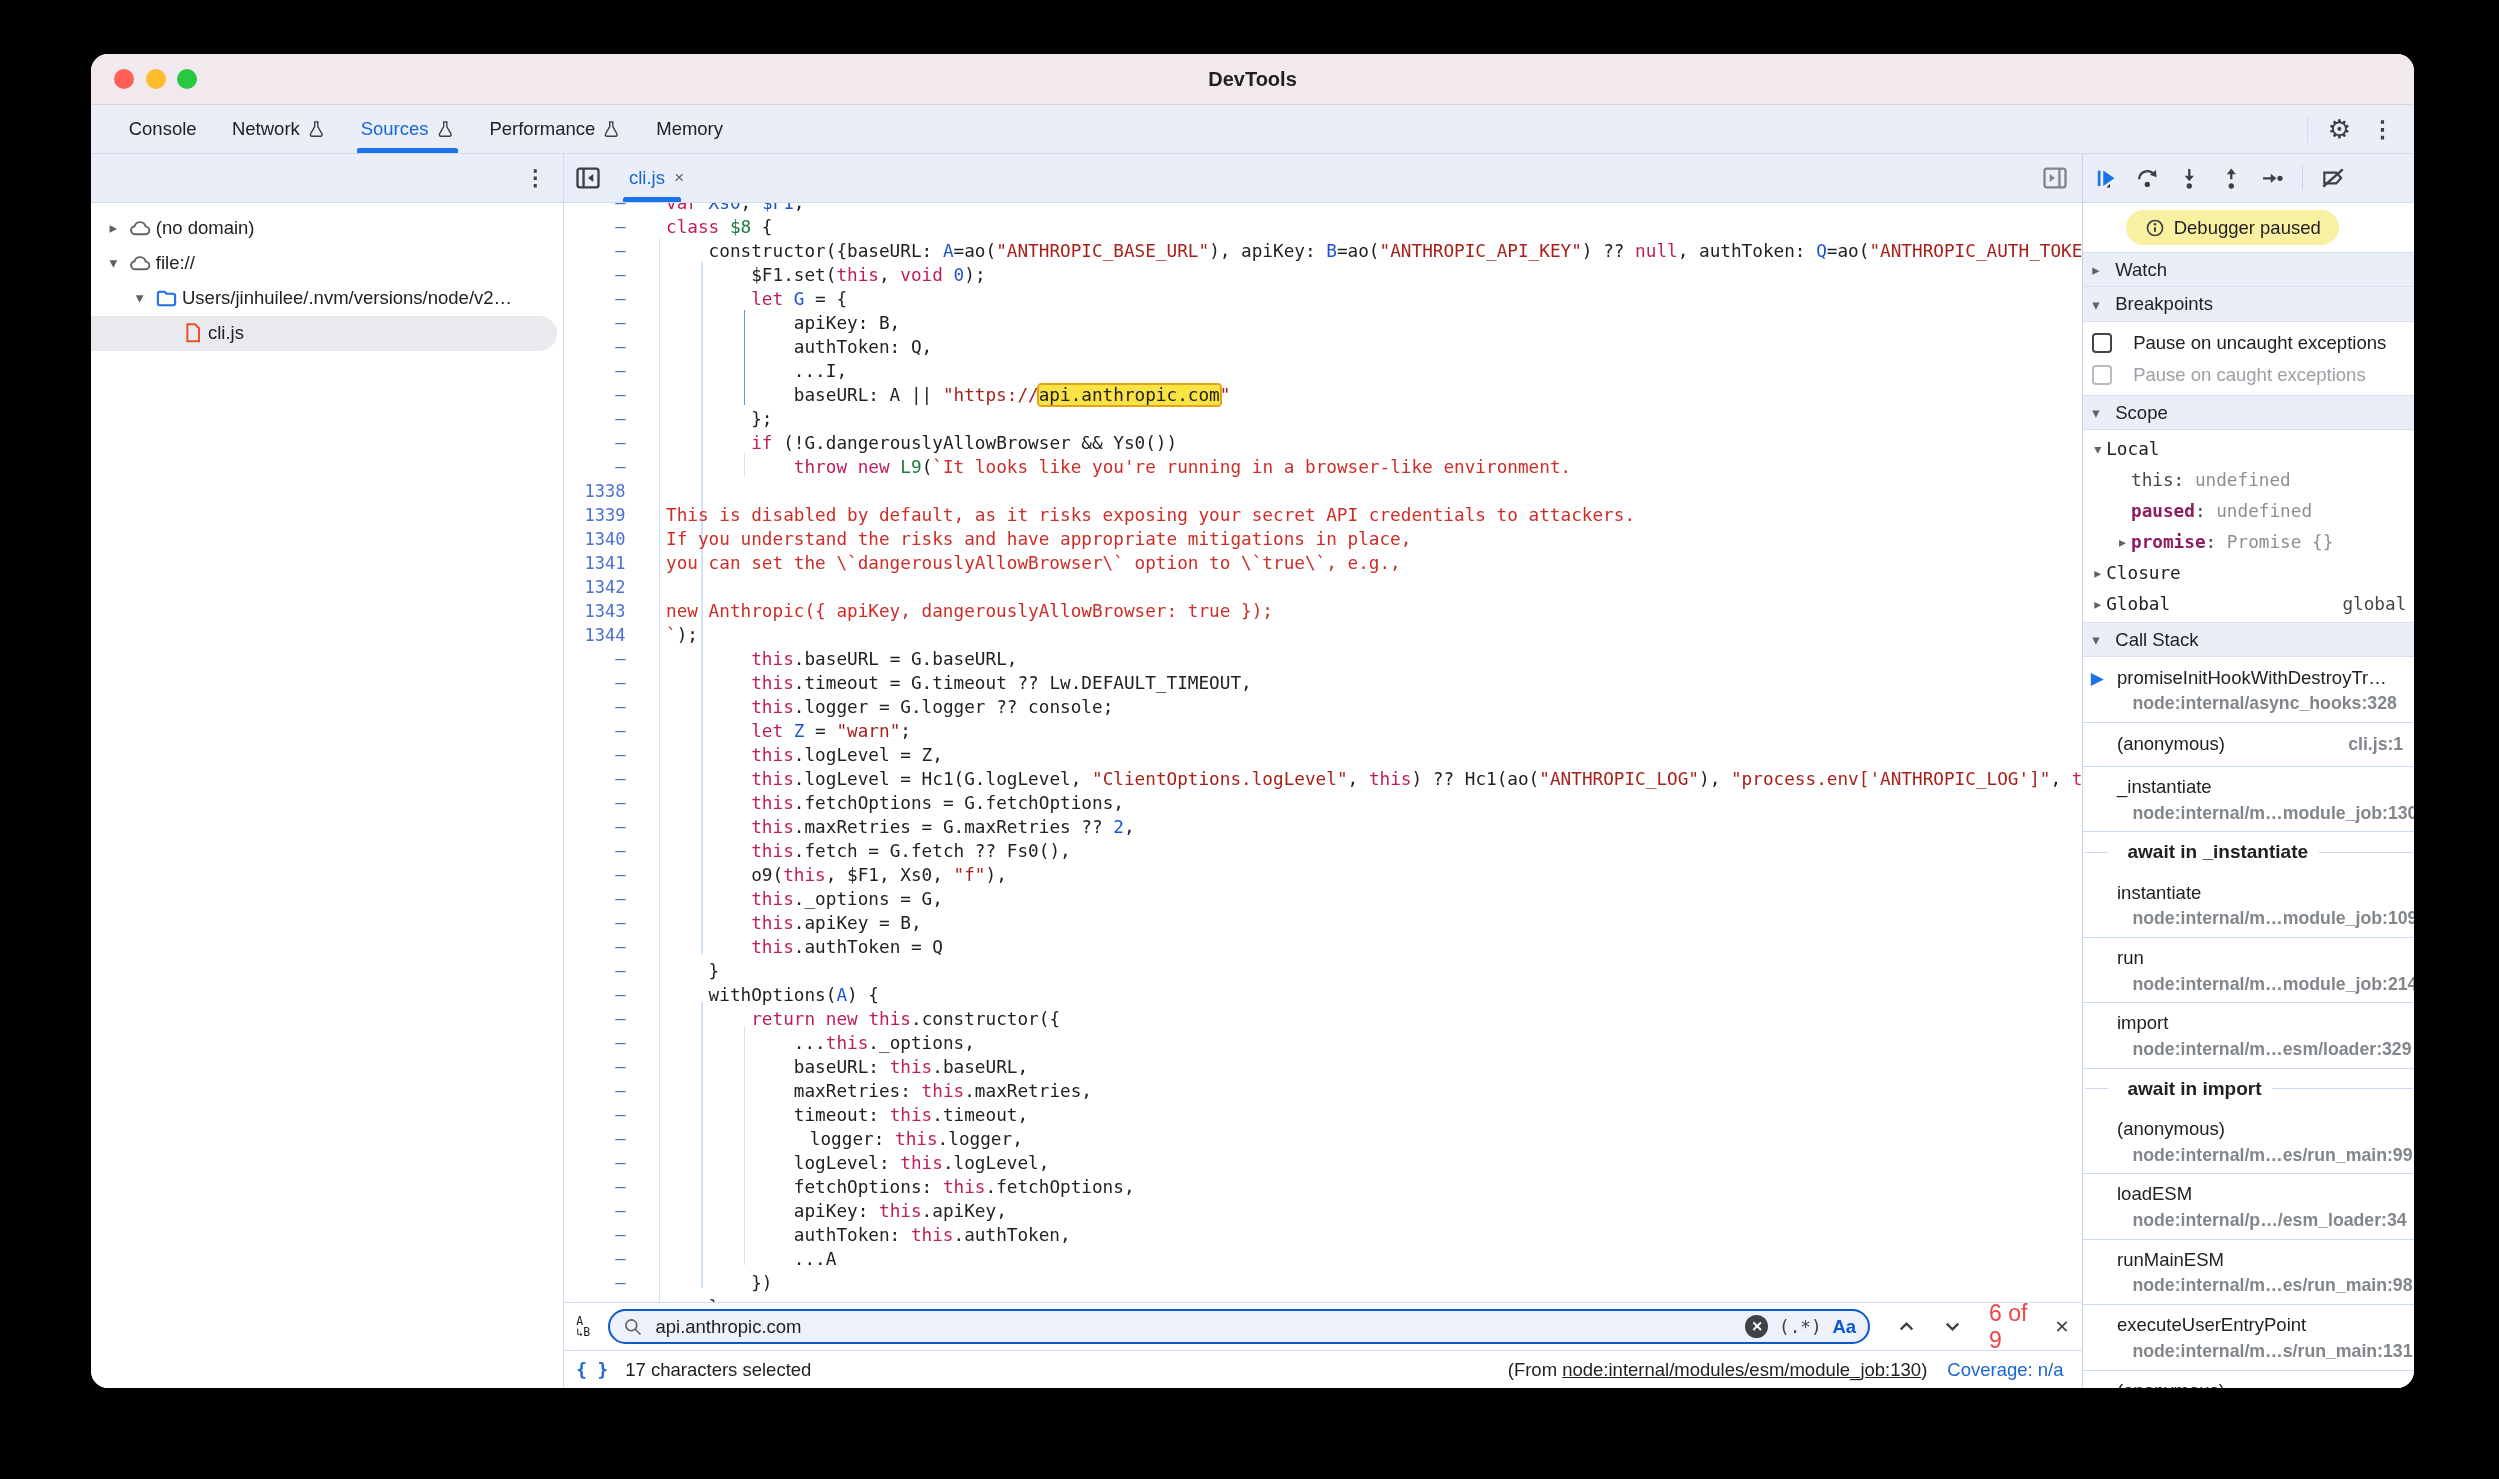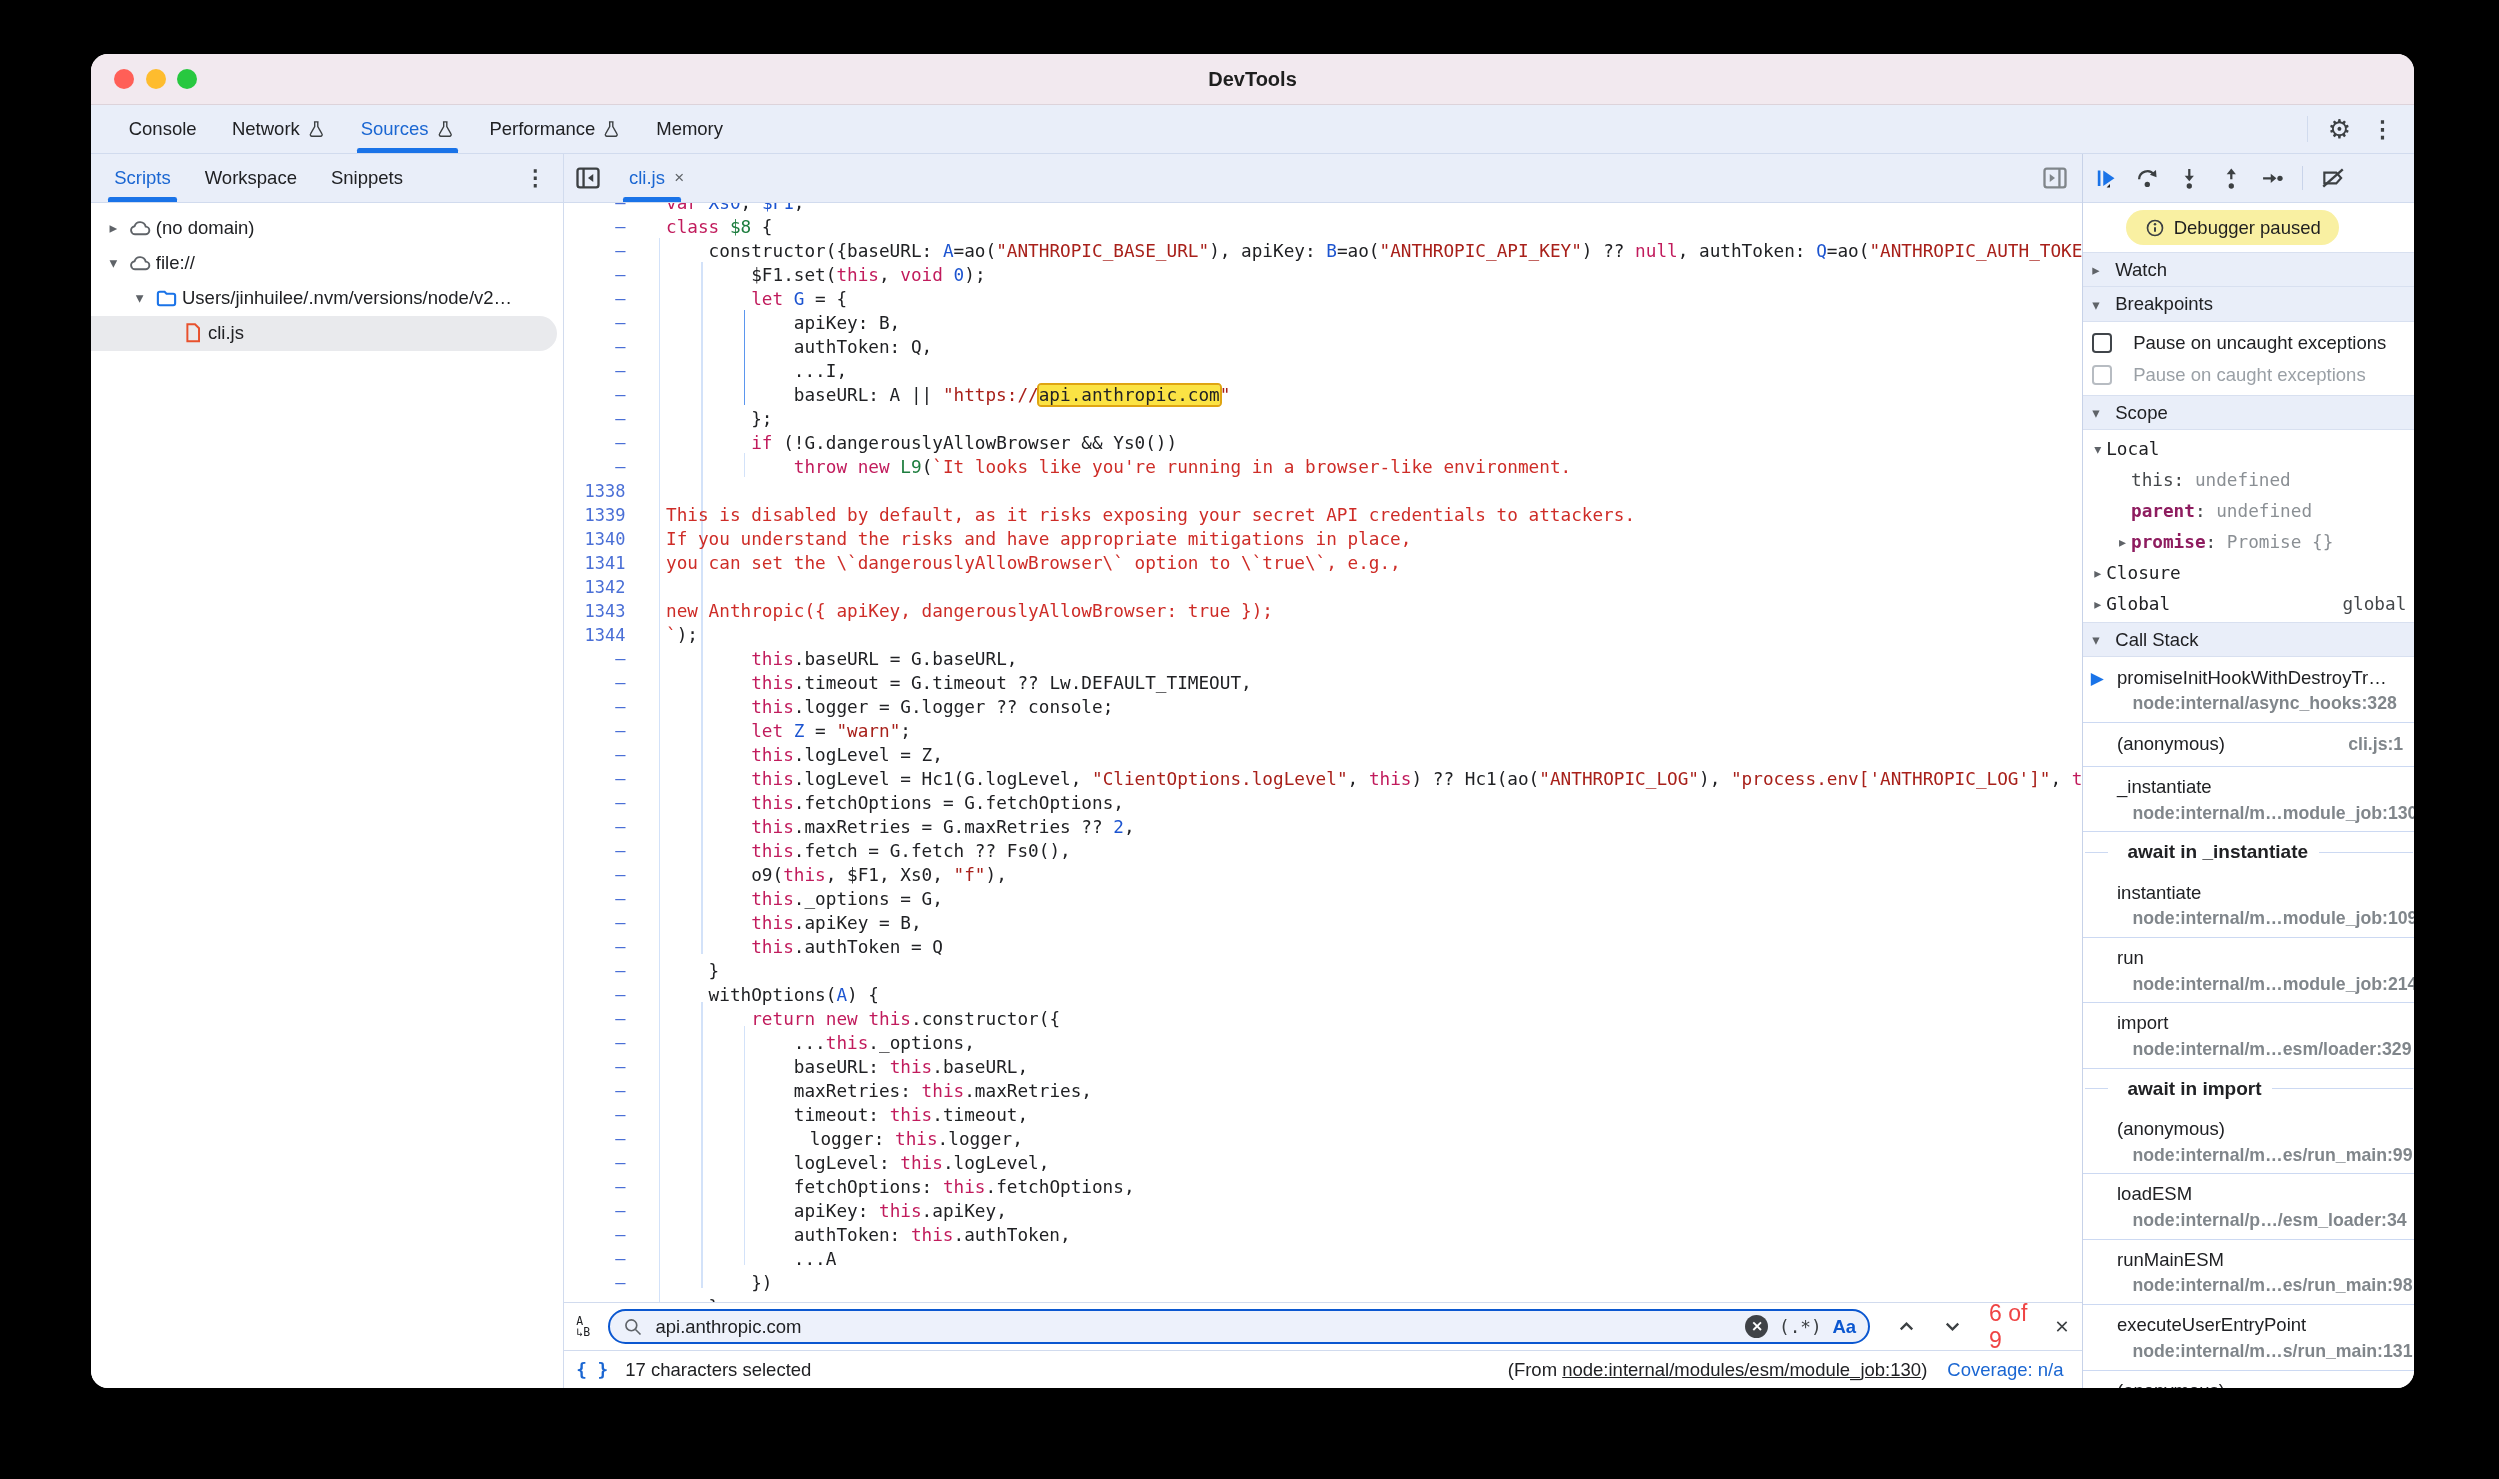--- a/index.html
+++ b/index.html
@@ -172,32 +172,20 @@
       <div class="tb-sep"></div>
       <div class="gear">⚙</div>
       <div class="kebab">⋮</div>
     </div>
   </div>
 
   <div class="body">
 
     <div class="sidebar">
       <div class="side-head">
-        <span id="sidetabs" style="display:flex;align-items:stretch;">
-            <div class="stab active">
-              <span>Scripts</span>
-              <span class="underline"></span>
-            </div>
-            <div class="stab">
-              <span>Workspace</span>
-            </div>
-            <div class="stab">
-              <span>Snippets</span>
-            </div>
-          </span>
         <div class="side-kebab">⋮</div>
       </div>
       <div class="tree" id="filetree">
           <div class="trow" style="padding-left: 10.8px;">
             <span class="arr">▸</span>
             <span class="ticon">
               <svg width="23" height="23" viewBox="0 0 24 24">
                 <path d="M7 18h10a4 4 0 0 0 .4-8A6 6 0 0 0 5.8 9.6 3.8 3.8 0 0 0 7 18z" fill="none" stroke="#5f6368" stroke-width="2"></path>
               </svg>
             </span>
@@ -436,21 +424,21 @@
             <span>Local</span>
           </div>
           <div class="scrow" style="padding-left: 31px;">
             <span class="arr"></span>
             <span class="sckey">this</span>
             <span class="sckey">:&nbsp;</span>
             <span class="scval">undefined</span>
           </div>
           <div class="scrow" style="padding-left: 31px;">
             <span class="arr"></span>
-            <span class="sckey b">parent</span>
+            <span class="sckey b">paused</span>
             <span class="sckey">:&nbsp;</span>
             <span class="scval">undefined</span>
           </div>
           <div class="scrow" style="padding-left: 31px;">
             <span class="arr">▸</span>
             <span class="sckey b">promise</span>
             <span class="sckey">:&nbsp;</span>
             <span class="scval">Promise {<pending>}</pending></span>
           </div>
           <div class="scrow" style="padding-left: 6.2px;">

